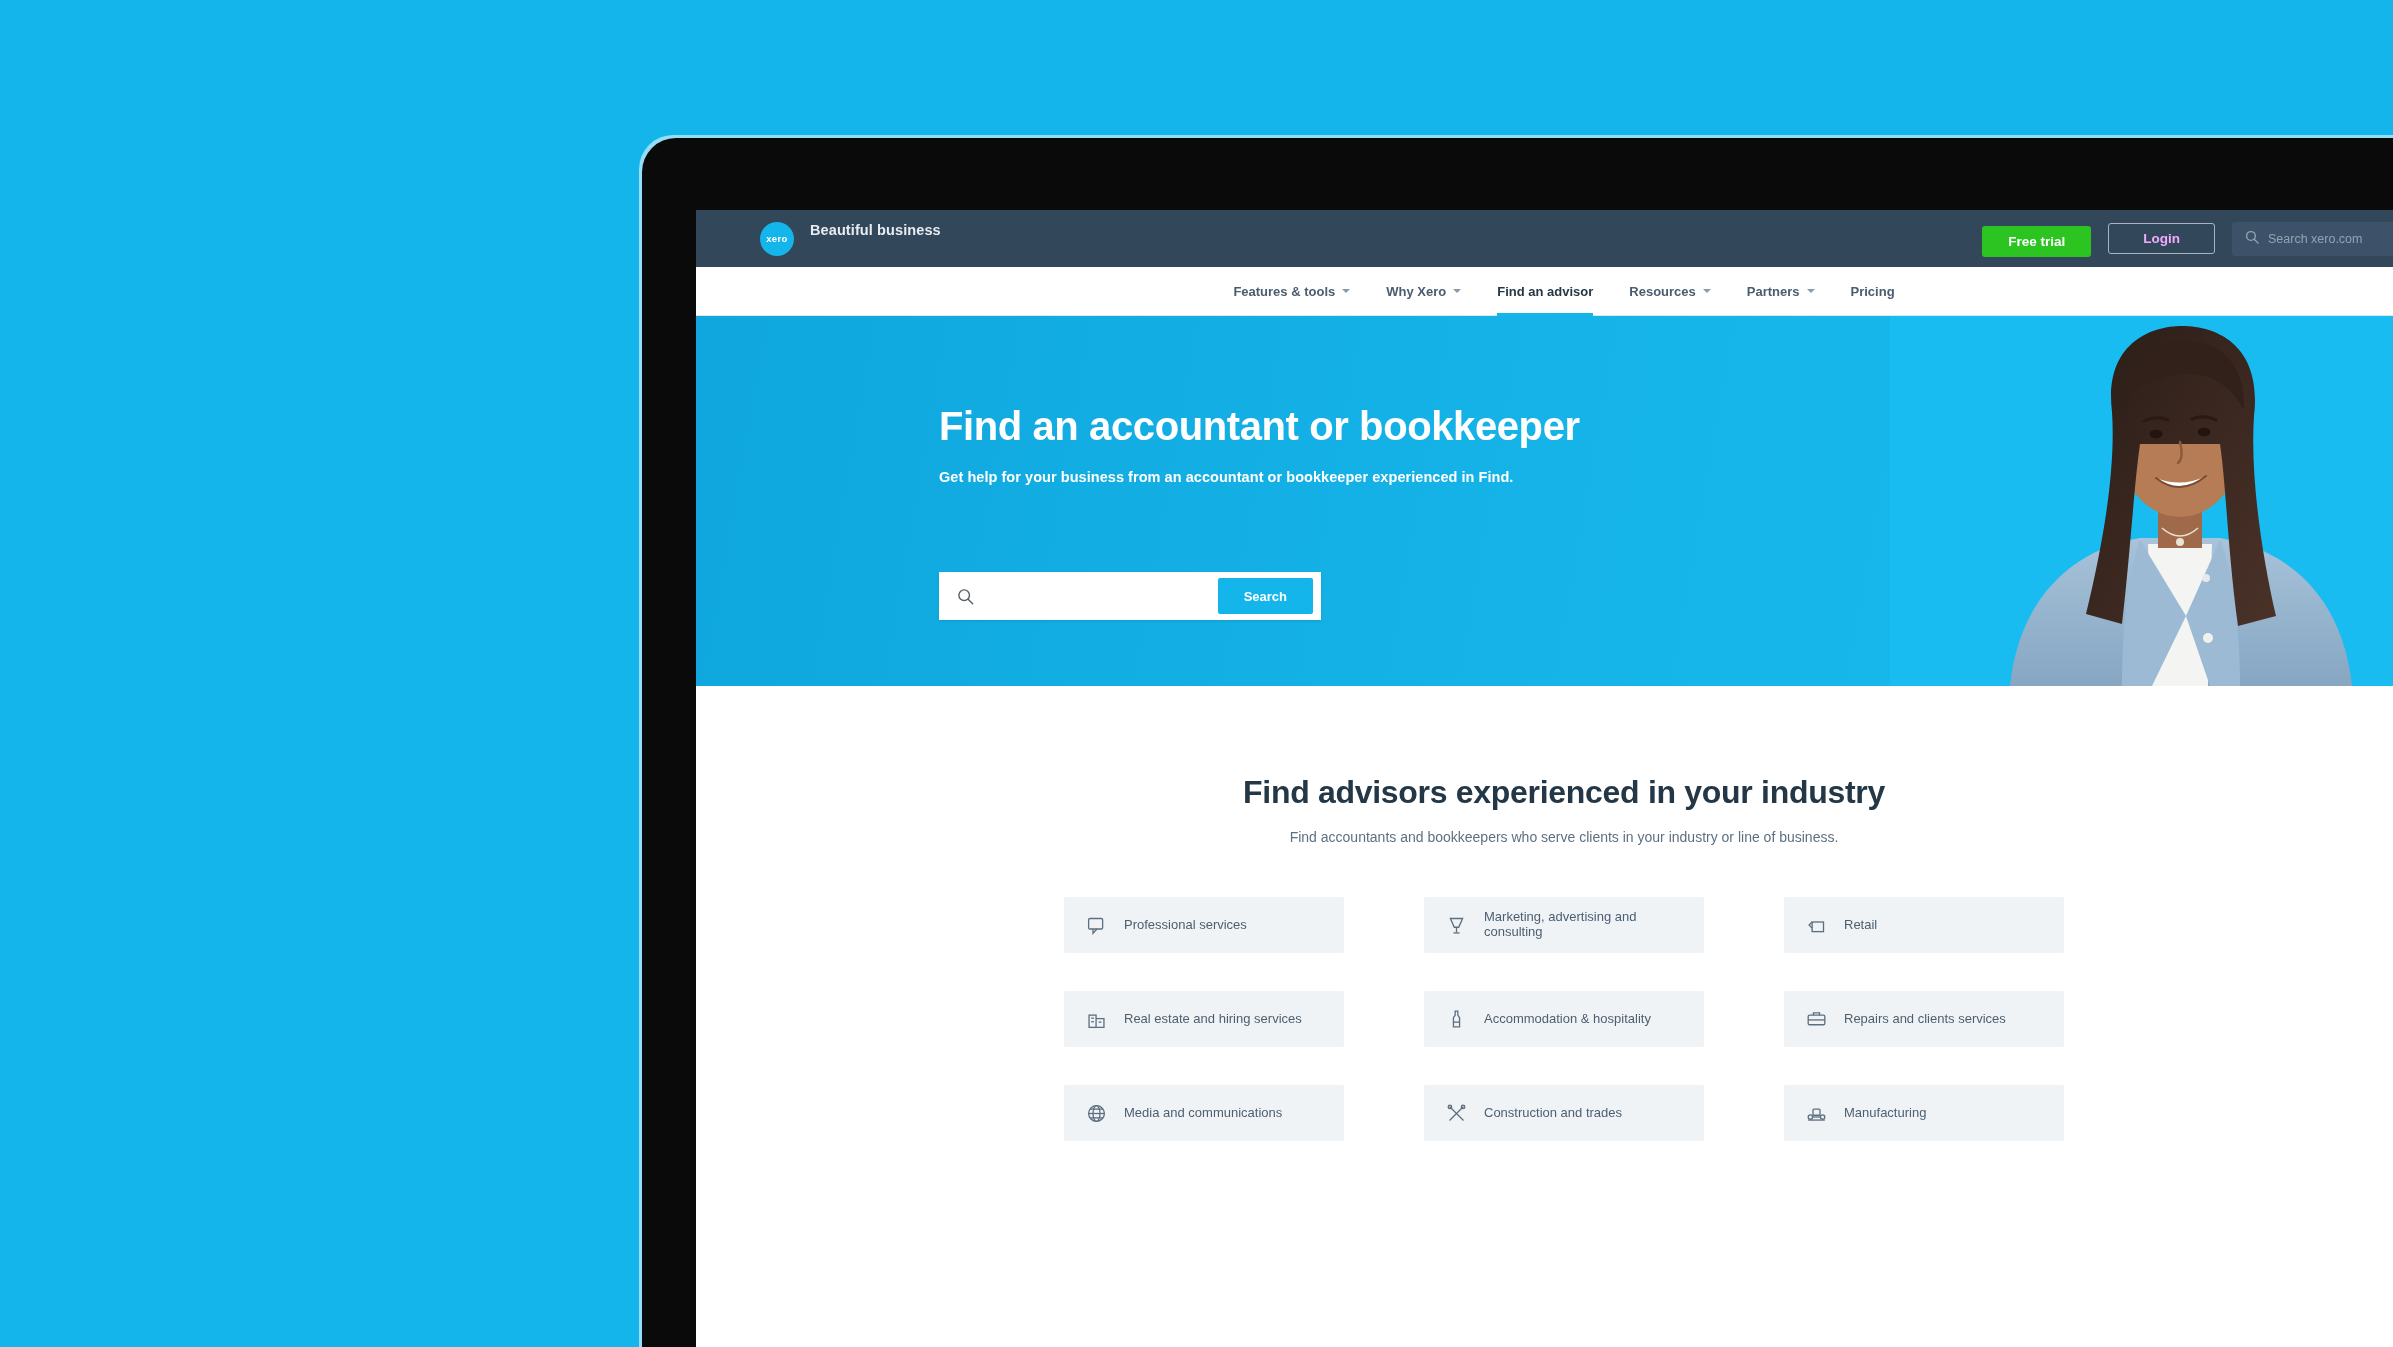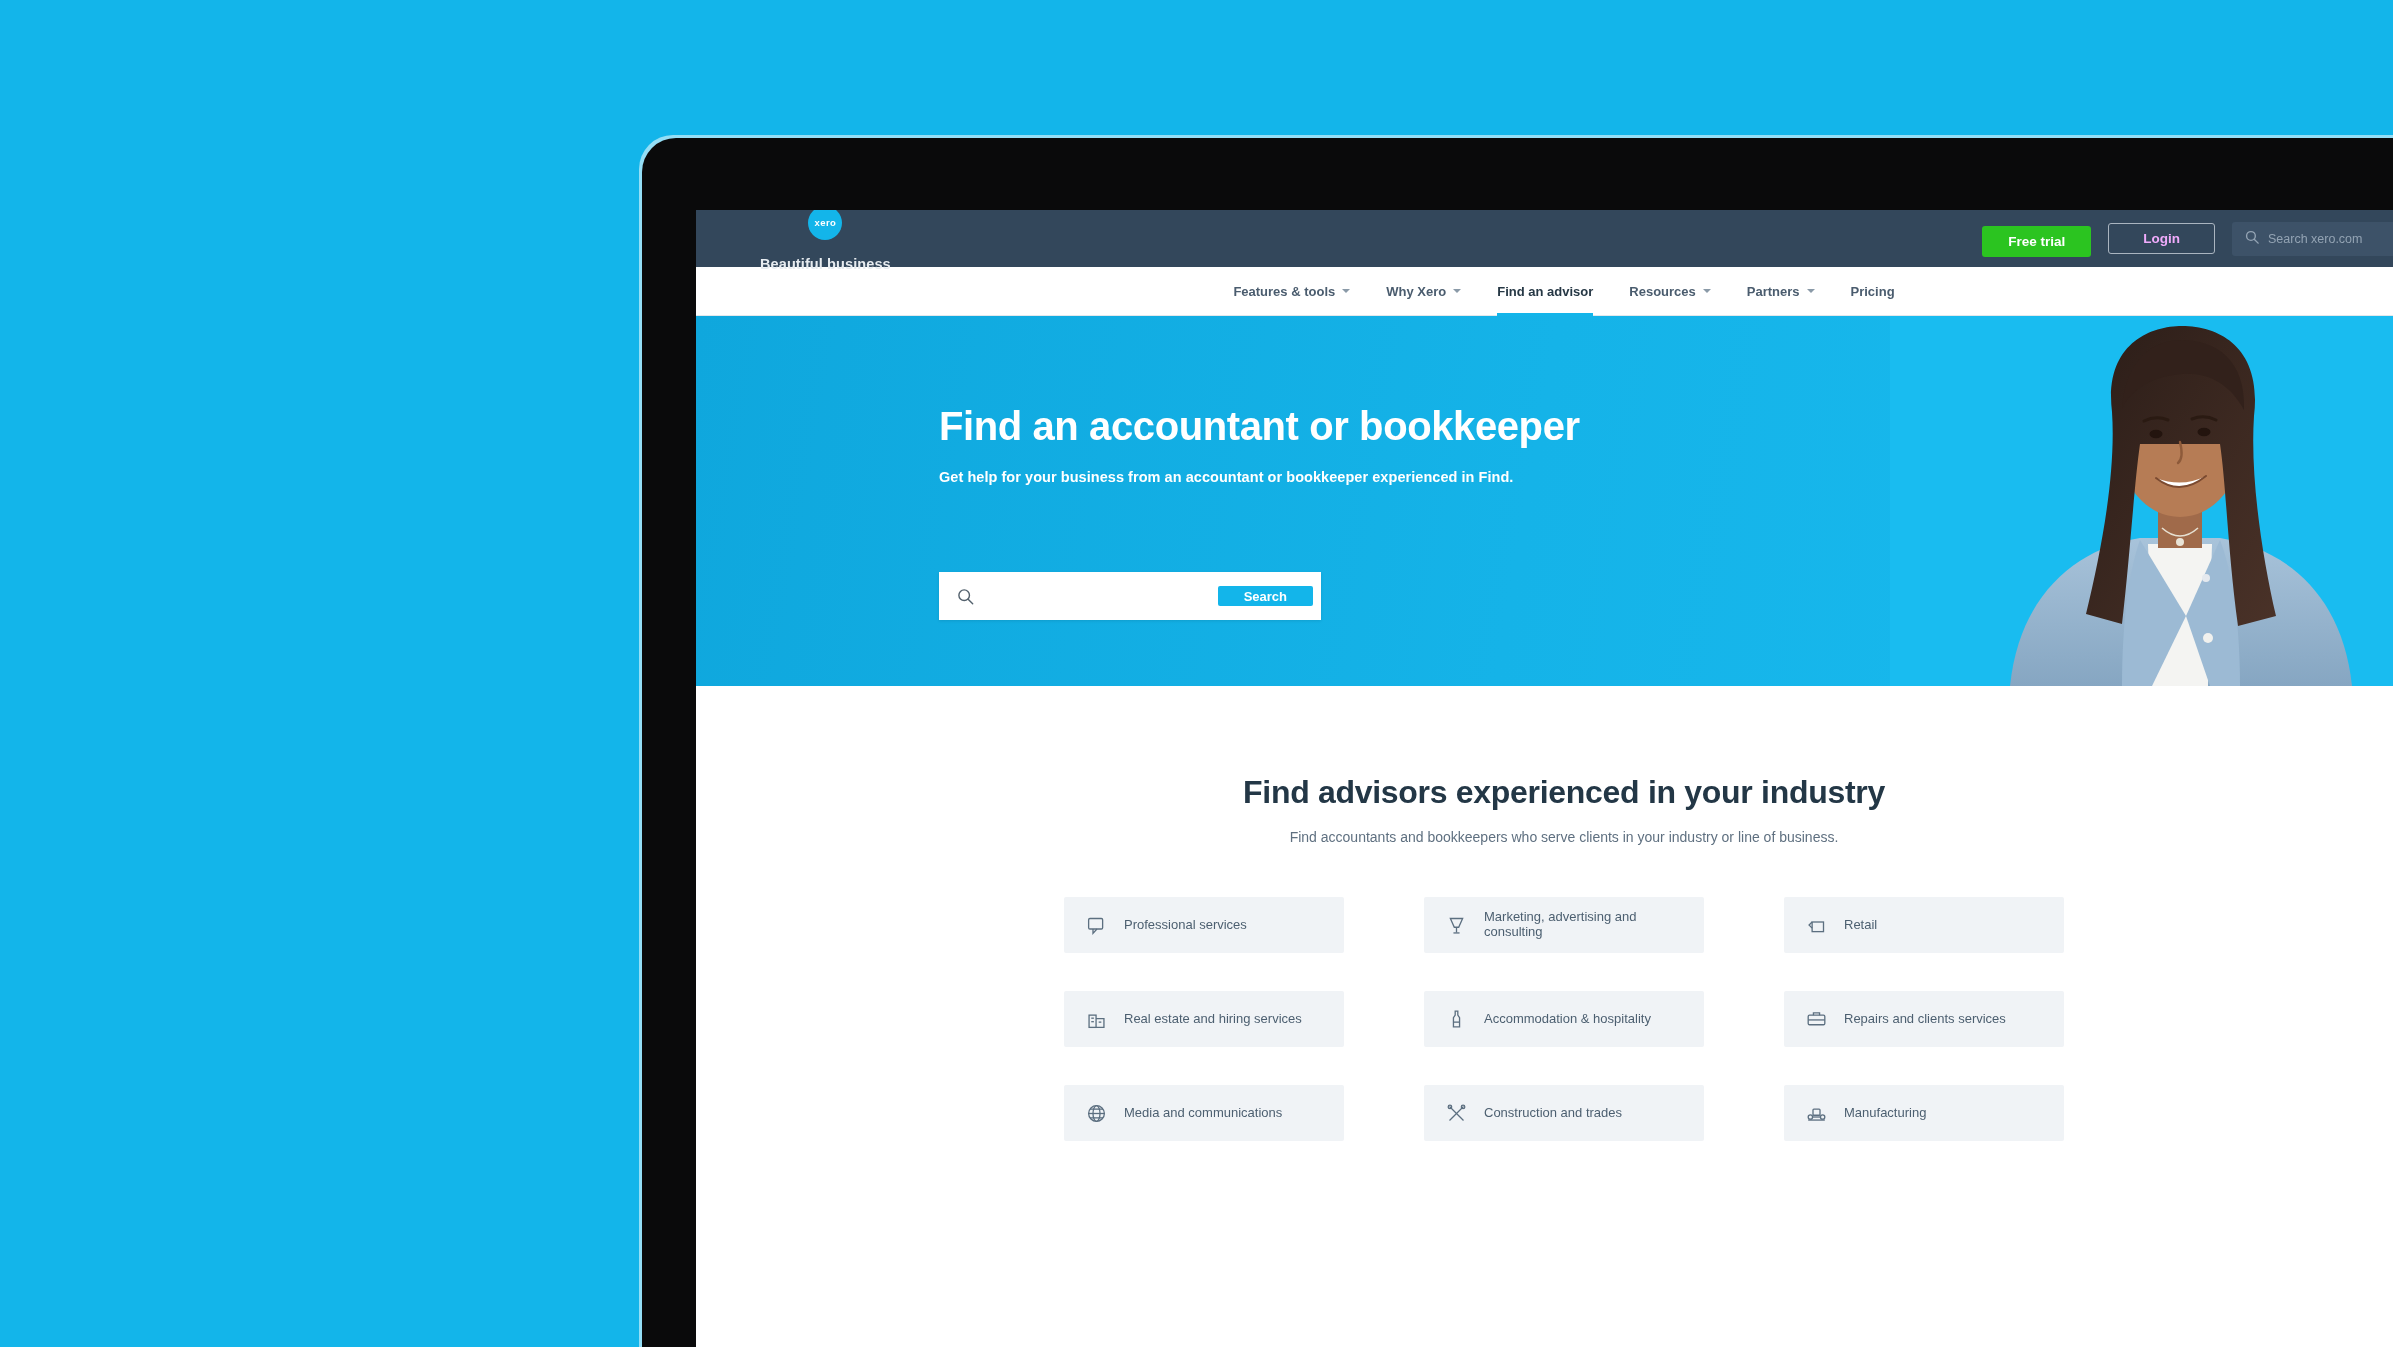--- a/index.html
+++ b/index.html
@@ -30,21 +30,21 @@
 
   
   .topbar {
     position: relative;
     height: 57px;
     background: #33475b;
     display: flex;
     align-items: center;
     padding: 0 0 0 64px;
   }
-  .brand { display: flex; align-items: center; gap: 16px; flex-direction: column; }
+  .brand { display: flex; align-items: flex-start; gap: 16px; }
   .xero-logo {
     width: 34px; height: 34px; border-radius: 50%;
     background: #13b5ea;
     display: flex; align-items: center; justify-content: center;
     color: #fff; font-size: 9.5px; font-weight: 700; letter-spacing: .4px;
   }
   .brand-text {
     color: #e7ecf0; font-size: 14.5px; font-weight: 700; letter-spacing: .1px;
   }
   .topbar-right {
@@ -121,21 +121,21 @@
   }
   .searchbar .mag { padding: 0 12px 0 18px; display: flex; align-items: center; }
   .searchbar input {
     flex: 1; border: none; outline: none; height: 44px;
     font-size: 14px; color: #2b3e50; font-family: inherit; background: transparent;
   }
   .searchbar input::placeholder { color: #9aa7b2; }
   .btn-search {
     background: #13b5ea; color: #ffffff; border: none;
     font-size: 13px; font-weight: 700;
-    height: 20px; padding: 0 26px; margin-right: 4px;
+    height: 36px; padding: 0 26px; margin-right: 4px;
     border-radius: 2px; line-height: 1; font-family: inherit;
   }
   .hero-photo {
     position: absolute; right: -18px; bottom: 0;
     width: 560px; height: 370px;
   }
 
   
   .industry {
     background: #ffffff; padding: 88px 0 0 0; text-align: center;

